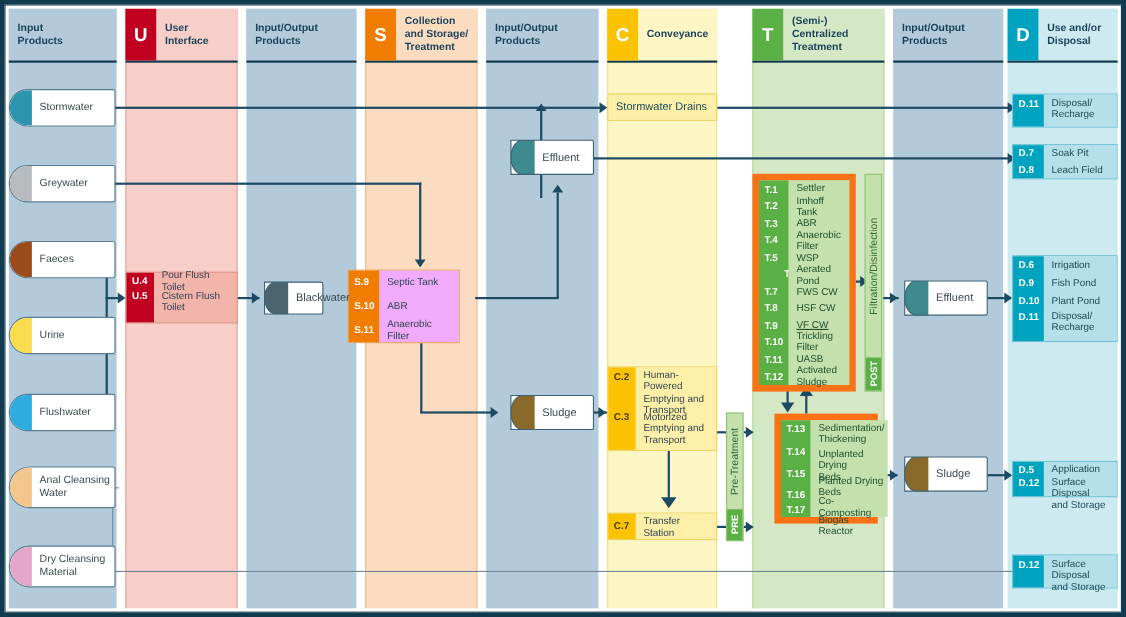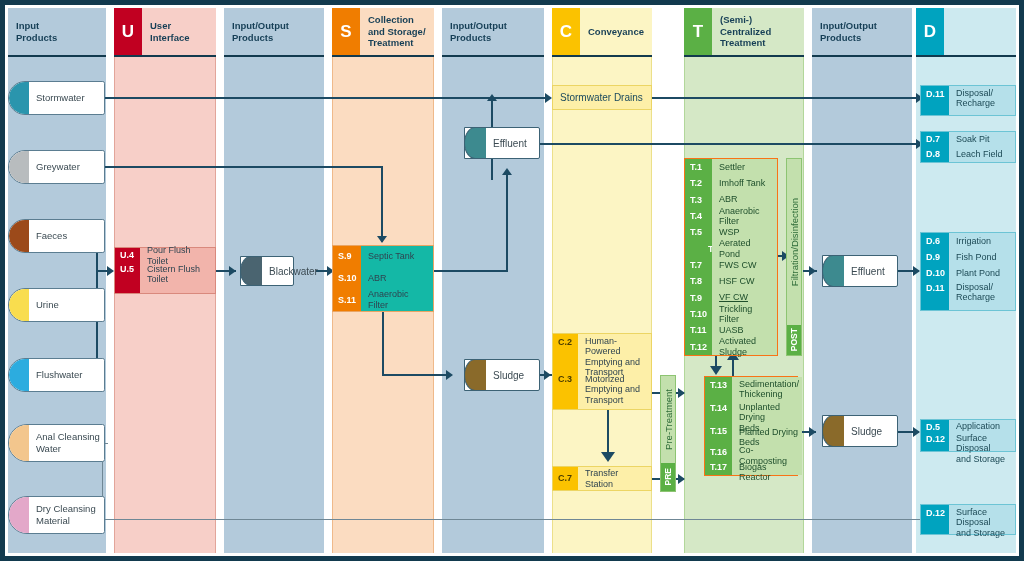--- a/index.html
+++ b/index.html
@@ -108,31 +108,31 @@
   }
   .grp .code { justify-content:flex-start; padding-left:5px; font-weight:bold; color:#ffffff; }
   .grp .row  { padding-left:7px; padding-right:3px; color:#2f4450; white-space:pre-line; }
 
   
   .g-u .codes { background:#c10021; }
   .g-u .rows  { background:#f2b4ab; }
   .g-u         { border:1px solid #d9897d; }
   
   .g-s .codes { background:#f07d00; }
-  .g-s .rows  { background:#14b8a6;justify-content:center; }
+  .g-s .rows  { background:#f0abfc;justify-content:center; }
   .g-s         { border:1px solid #e9a564; }
   
   .g-c .codes { background:#fbc200; }
   .g-c .rows  { background:#fdefa8; }
   .g-c         { border:1px solid #ecd564; }
   .g-c .code  { color:#4a3c00; }
   
   .g-t .codes { background:#5bb045; }
   .g-t .rows  { background:#c3e0ad; }
-  .g-t         { border:1px solid #f97316; }
+  .g-t         { border:6px solid #f97316; }
   .g-t .row   { color:#1f4f2c; }
   
   .g-d .codes { background:#00a3bf; }
   .g-d .rows  { background:#b5e0ea; }
   .g-d         { border:1px solid #6cc4d5; }
   .g-d .row   { color:#1c4955; }
 
   
   .prod {
     position:absolute;
@@ -244,20 +244,22 @@
     <div class="ttl">(Semi-)
 Centralized
 Treatment</div>
   </div>
   <div class="hdr h-blue" style="left:812px; width:100px;">
     <div class="ttl">Input/Output
 Products</div>
   </div>
   <div class="hdr h-teal" style="left:916px; width:100px;">
     <div class="tag t-teal">D</div>
+    <div class="ttl">Use and/or
+Disposal</div>
   </div>
 
   <div class="ln h" style="left:103px; top:97px;  width:444px;"></div>
   <div class="ar r" style="left:545px; top:93px;"></div>
 
   <div class="ln h" style="left:650px; top:97px;  width:268px;"></div>
   <div class="ar r" style="left:916px; top:93px;"></div>
 
   <div class="ln h" style="left:103px; top:166px; width:280px;"></div>
   <div class="ln v" style="left:381px; top:166px; height:76px;"></div>
@@ -377,21 +379,21 @@
       <div class="row" style="height:32px; align-items:flex-start; padding-top:1px;">Cistern Flush
 Toilet</div>
     </div>
   </div>
 
   <div class="prod" style="left:240px; top:256px; width:54px; height:30px;">
     <div class="pcap" style="width:22px; background:#4a6470;"></div>
     <div class="plbl" style="margin-left:28px;">Blackwater</div>
   </div>
 
-  <div class="grp g-s" style="left:332px; top:245px; width:102px; height:67px;">
+  <div class="grp g-s" style="left:316px; top:245px; width:102px; height:67px;">
     <div class="codes" style="width:28px;">
       <div class="code" style="height:22px;">S.9</div>
       <div class="code" style="height:22px;">S.10</div>
       <div class="code" style="height:23px;">S.11</div>
     </div>
     <div class="rows">
       <div class="row" style="height:22px;">Septic Tank</div>
       <div class="row" style="height:22px;">ABR</div>
       <div class="row" style="height:23px;">Anaerobic Filter</div>
     </div>

